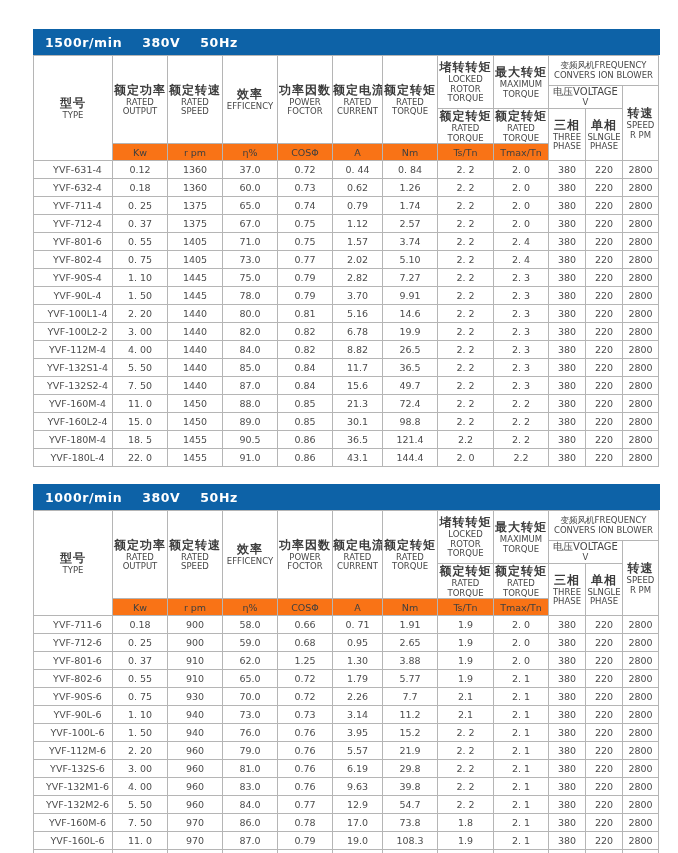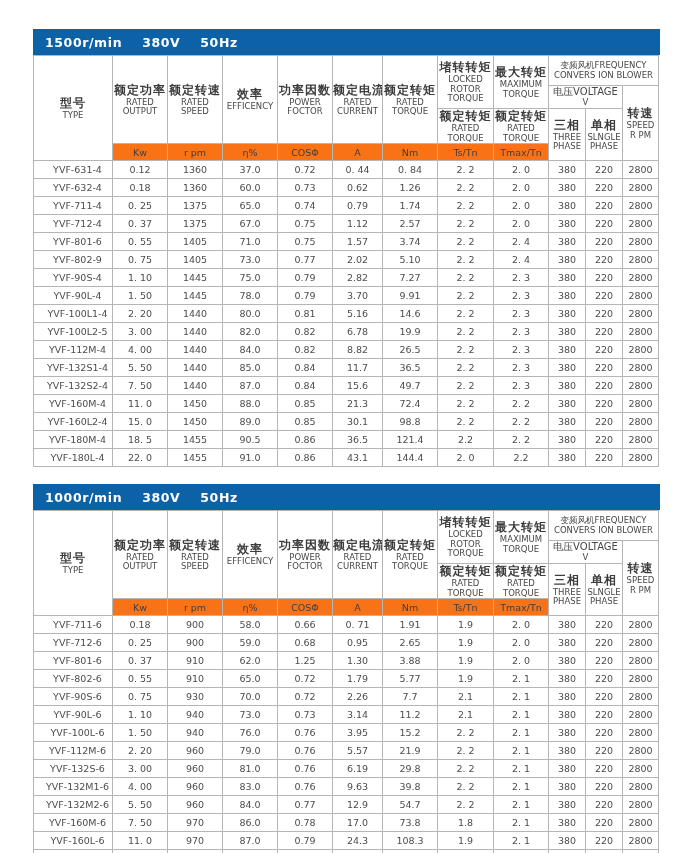--- a/index.html
+++ b/index.html
@@ -208,21 +208,21 @@
             <td>0.75</td>
             <td>1.57</td>
             <td>3.74</td>
             <td>2. 2</td>
             <td>2. 4</td>
             <td>380</td>
             <td>220</td>
             <td>2800</td>
           </tr>
           <tr>
-            <td class="model">YVF-802-9</td>
+            <td class="model">YVF-802-4</td>
             <td>0. 75</td>
             <td>1405</td>
             <td>73.0</td>
             <td>0.77</td>
             <td>2.02</td>
             <td>5.10</td>
             <td>2. 2</td>
             <td>2. 4</td>
             <td>380</td>
             <td>220</td>
@@ -264,21 +264,21 @@
             <td>0.81</td>
             <td>5.16</td>
             <td>14.6</td>
             <td>2. 2</td>
             <td>2. 3</td>
             <td>380</td>
             <td>220</td>
             <td>2800</td>
           </tr>
           <tr>
-            <td class="model">YVF-100L2-5</td>
+            <td class="model">YVF-100L2-2</td>
             <td>3. 00</td>
             <td>1440</td>
             <td>82.0</td>
             <td>0.82</td>
             <td>6.78</td>
             <td>19.9</td>
             <td>2. 2</td>
             <td>2. 3</td>
             <td>380</td>
             <td>220</td>
@@ -657,21 +657,21 @@
             <td>380</td>
             <td>220</td>
             <td>2800</td>
           </tr>
           <tr>
             <td class="model">YVF-160L-6</td>
             <td>11. 0</td>
             <td>970</td>
             <td>87.0</td>
             <td>0.79</td>
-            <td>24.3</td>
+            <td>19.0</td>
             <td>108.3</td>
             <td>1.9</td>
             <td>2. 1</td>
             <td>380</td>
             <td>220</td>
             <td>2800</td>
           </tr>
           <tr>
             <td class="model">YVF-180L-6</td>
             <td>15. 0</td>

